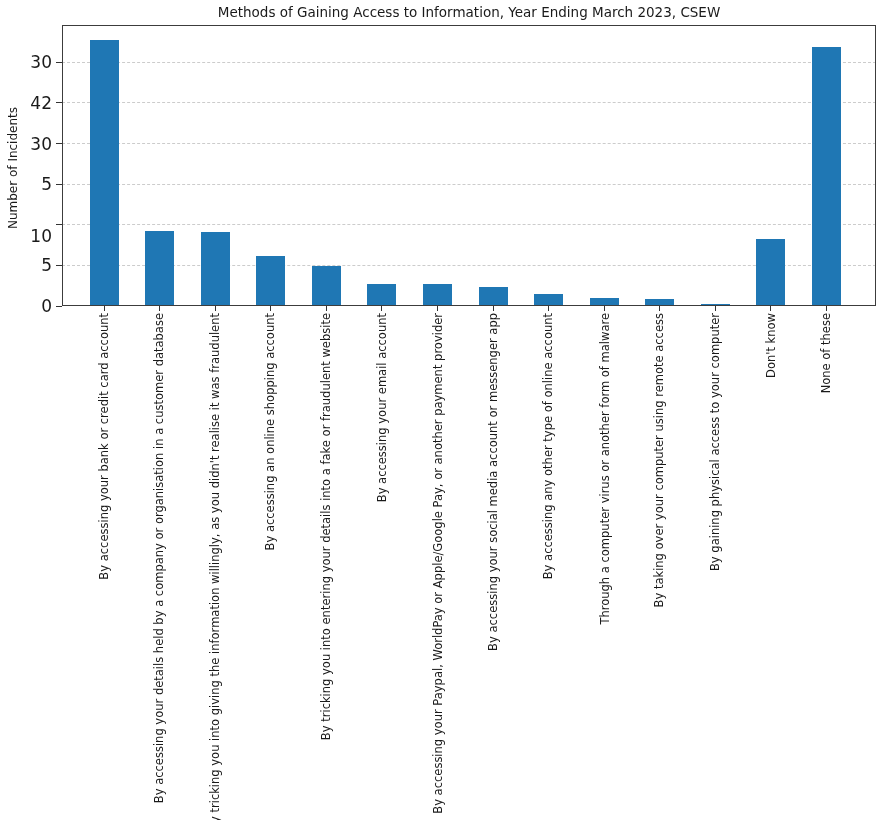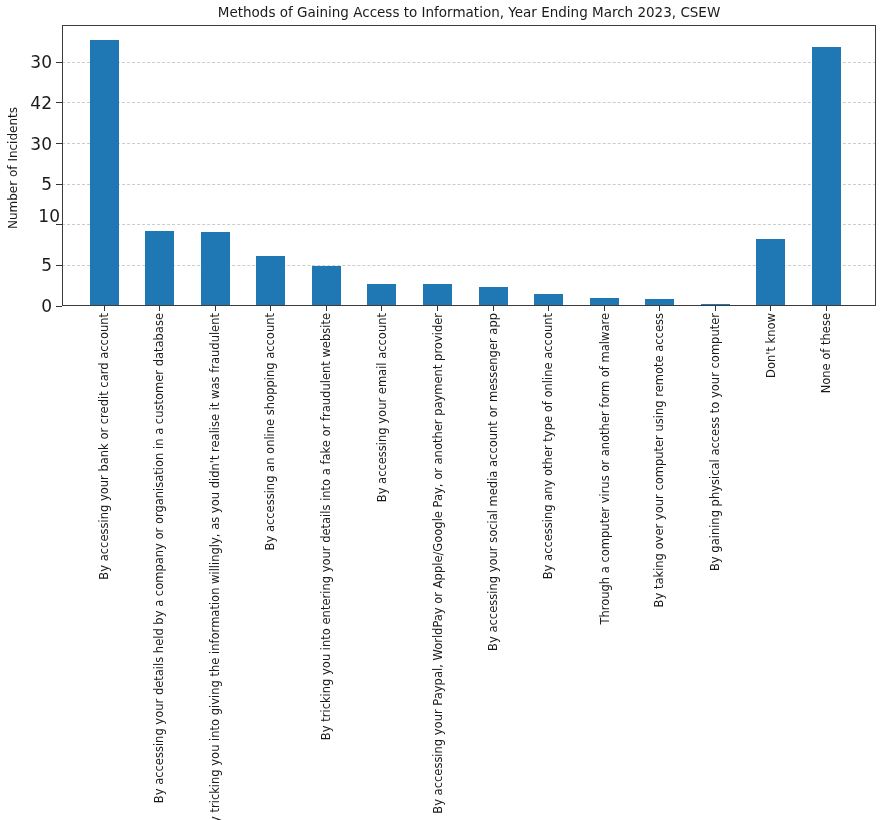--- a/index.html
+++ b/index.html
@@ -90,21 +90,21 @@
     <div class="gridline" style="left: 62px; top: 224.286px; width: 814px;"></div>
     <div class="gridline" style="left: 62px; top: 183.679px; width: 814px;"></div>
     <div class="gridline" style="left: 62px; top: 143.072px; width: 814px;"></div>
     <div class="gridline" style="left: 62px; top: 102.465px; width: 814px;"></div>
     <div class="gridline" style="left: 62px; top: 61.8584px; width: 814px;"></div>
     <div class="ytick-mark" style="left: 56px; top: 305.5px; width: 6px; height: 1px;"></div>
     <div class="ytick-label" style="top: 298px;">0</div>
     <div class="ytick-mark" style="left: 56px; top: 264.893px; width: 6px; height: 1px;"></div>
     <div class="ytick-label" style="top: 257.393px;">5</div>
     <div class="ytick-mark" style="left: 56px; top: 224.286px; width: 6px; height: 1px;"></div>
-    <div class="ytick-label" style="top: 208px; padding-left: 8px;">10</div>
+    <div class="ytick-label" style="top: 228px;">10</div>
     <div class="ytick-mark" style="left: 56px; top: 183.679px; width: 6px; height: 1px;"></div>
     <div class="ytick-label" style="top: 176.179px;">5</div>
     <div class="ytick-mark" style="left: 56px; top: 143.072px; width: 6px; height: 1px;"></div>
     <div class="ytick-label" style="top: 135.572px;">30</div>
     <div class="ytick-mark" style="left: 56px; top: 102.465px; width: 6px; height: 1px;"></div>
     <div class="ytick-label" style="top: 94.9653px;">42</div>
     <div class="ytick-mark" style="left: 56px; top: 61.8584px; width: 6px; height: 1px;"></div>
     <div class="ytick-label" style="top: 54.3584px;">30</div>
     <div class="bar" style="left: 89.5px; top: 39.6185px; width: 29px; height: 266.382px; background: rgb(31, 119, 180);"></div>
     <div class="xtick-mark" style="left: 103.5px; top: 306px; width: 1px; height: 5px;"></div>

